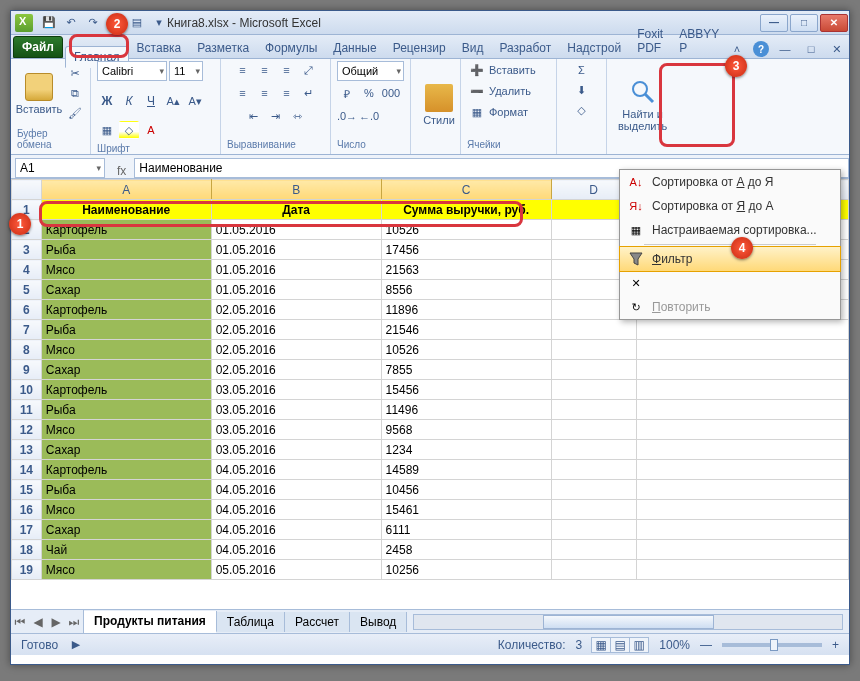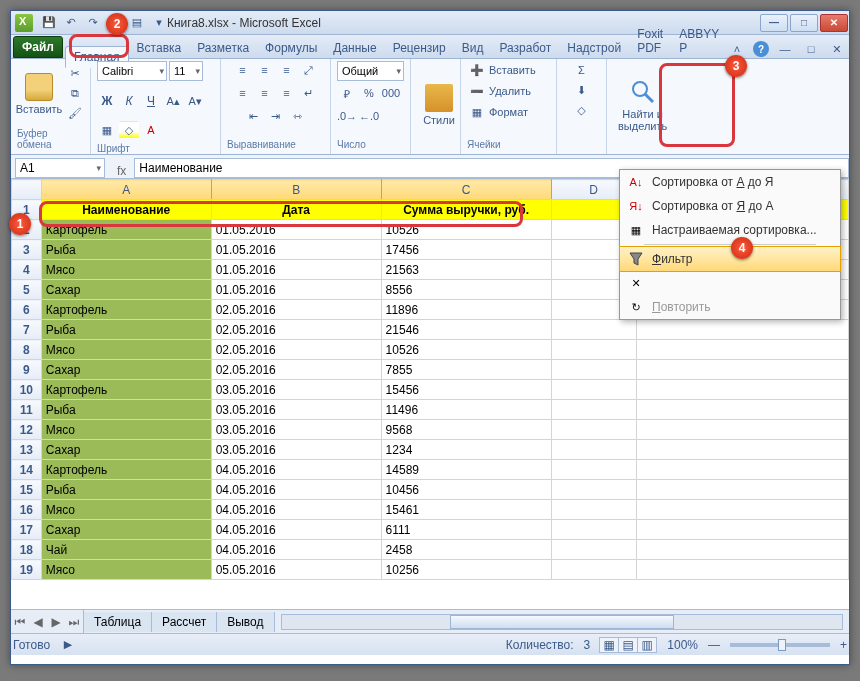--- a/index.html
+++ b/index.html
@@ -69,21 +69,21 @@
   
   .sheettabs{height:24px;background:#e6edf7;border-top:1px solid #a7bcd9;display:flex;align-items:center;font-size:11px}
   .navbtns{display:flex;border-right:1px solid #a7bcd9;height:100%}
   .navbtns span{width:18px;display:flex;align-items:center;justify-content:center;cursor:pointer;color:#666}
   .stab{padding:3px 10px;border-right:1px solid #a7bcd9;background:#fff;cursor:pointer}
   .stab.active{background:#fff;font-weight:bold;border-bottom:2px solid #fff}
   .stab:not(.active){background:#dae5f2}
   .hscroll{flex:1;margin:0 6px;height:16px;background:#e0e6ef;border:1px solid #a7bcd9;position:relative}
   .hscroll .thumb{position:absolute;left:30%;width:40%;top:0;bottom:0;background:linear-gradient(#f5f8fc,#cedef2);border:1px solid #9db4d4}
   
-  .status{height:22px;background:linear-gradient(#e8eef8,#d6e1f1);display:flex;align-items:center;padding:0 2px;font-size:11px;color:#3b5a8a;border-top:1px solid #a7bcd9}
+  .status{height:22px;background:linear-gradient(#e8eef8,#d6e1f1);display:flex;align-items:center;padding:0 10px;font-size:11px;color:#3b5a8a;border-top:1px solid #a7bcd9}
   .status .right{margin-left:auto;display:flex;align-items:center;gap:10px}
   .zoom-slider{width:100px;height:4px;background:#a7bcd9;position:relative}
   .zoom-slider .zthumb{position:absolute;left:48px;top:-4px;width:8px;height:12px;background:#eef3fa;border:1px solid #7a99c2}
   .viewbtns{display:flex}
   .viewbtns span{width:20px;height:16px;border:1px solid #a7bcd9;background:#eef3fa;margin-left:-1px;display:flex;align-items:center;justify-content:center}
   
   .ico-paste{background:linear-gradient(#f2d17a 60%,#d6a93a)}
 </style>
 </head>
 <body>
@@ -470,20 +470,21 @@
     </div>
   </div>
 
   <div class="sheettabs">
     <div class="navbtns">
       <span>⏮</span>
       <span>◀</span>
       <span>▶</span>
       <span>⏭</span>
     </div>
+    <div class="stab active">Продукты питания</div>
     <div class="stab">Таблица</div>
     <div class="stab">Рассчет</div>
     <div class="stab">Вывод</div>
     <div class="hscroll">
         <div class="thumb"></div>
       </div>
   </div>
 
   <div class="status">
     <span>Готово</span>

